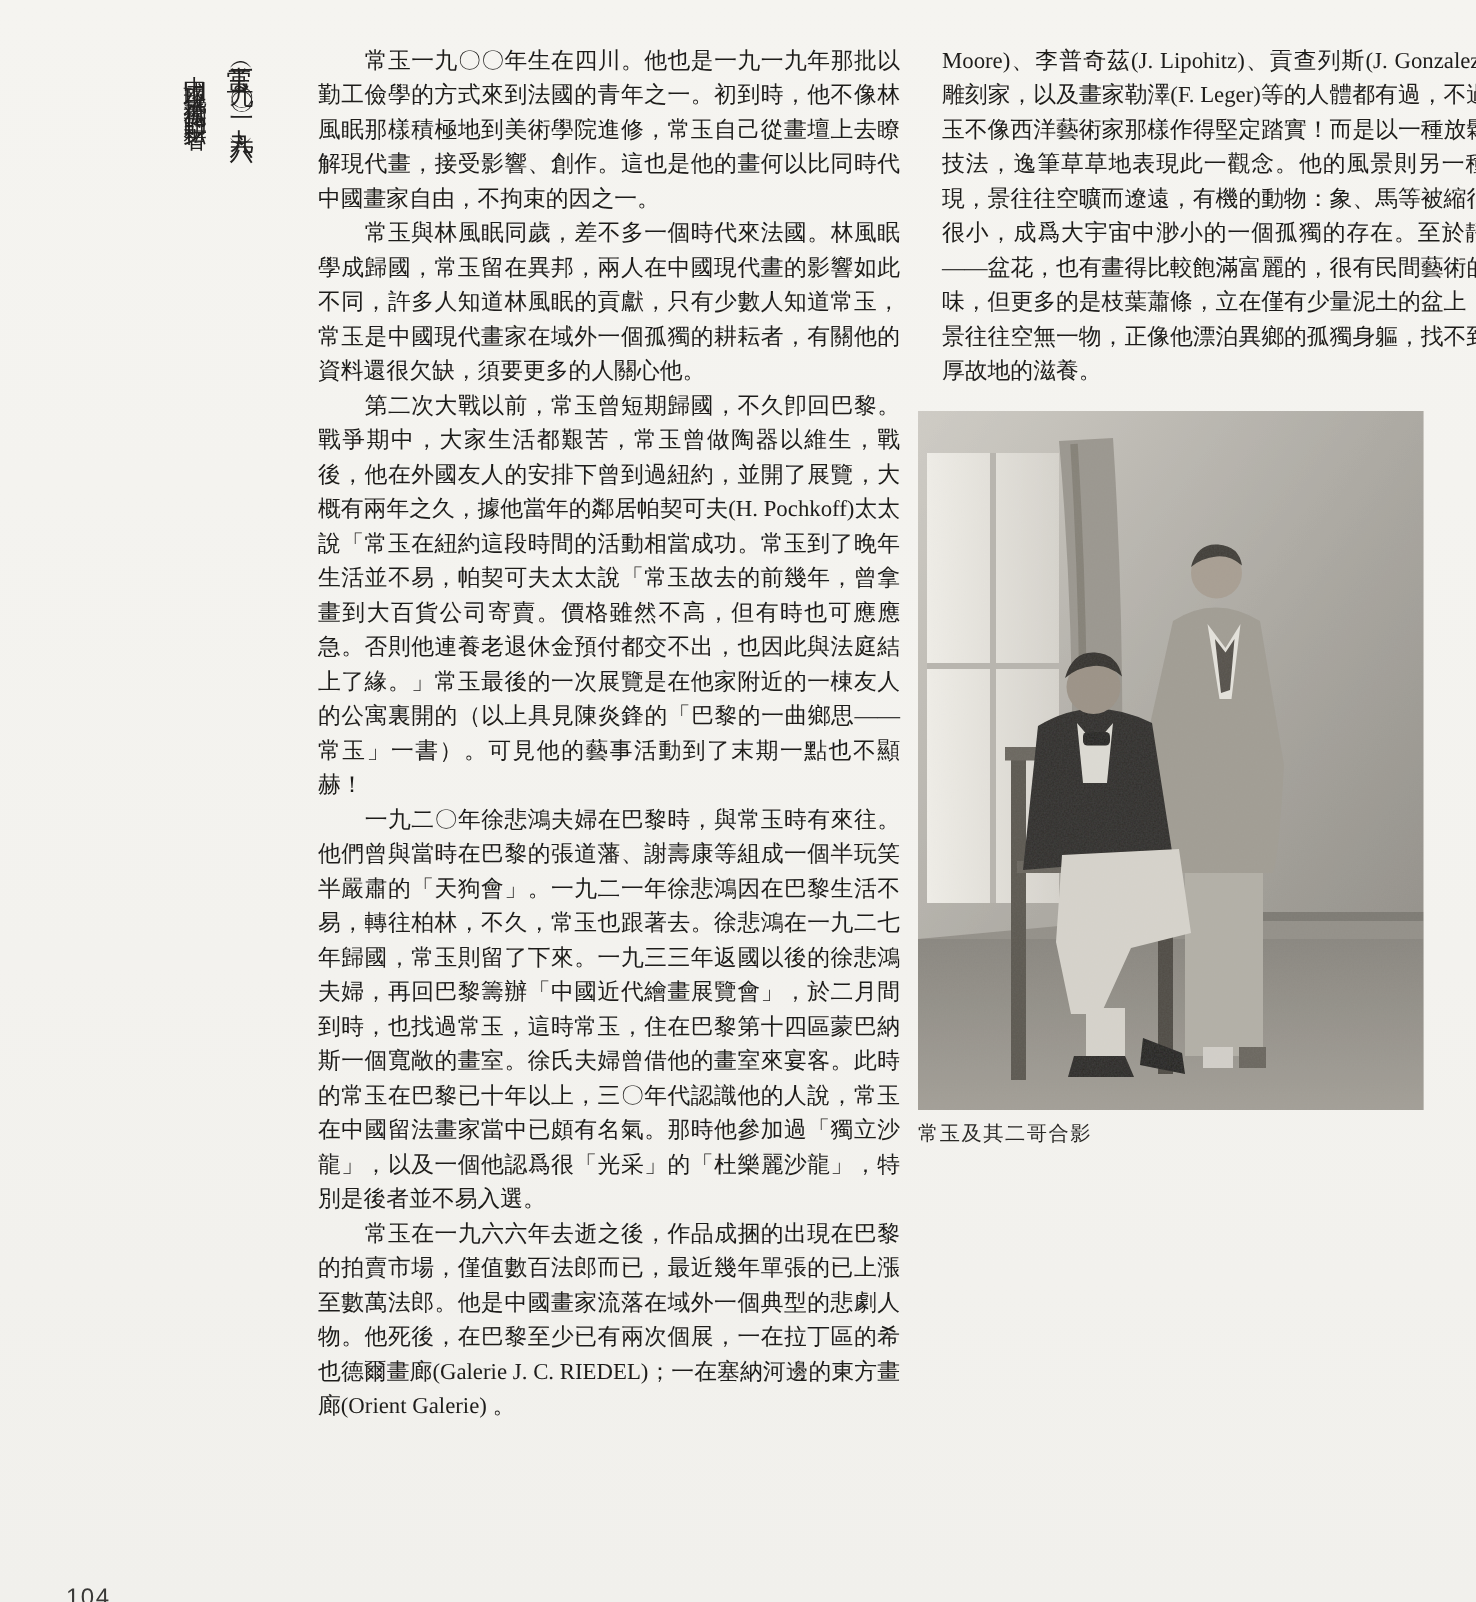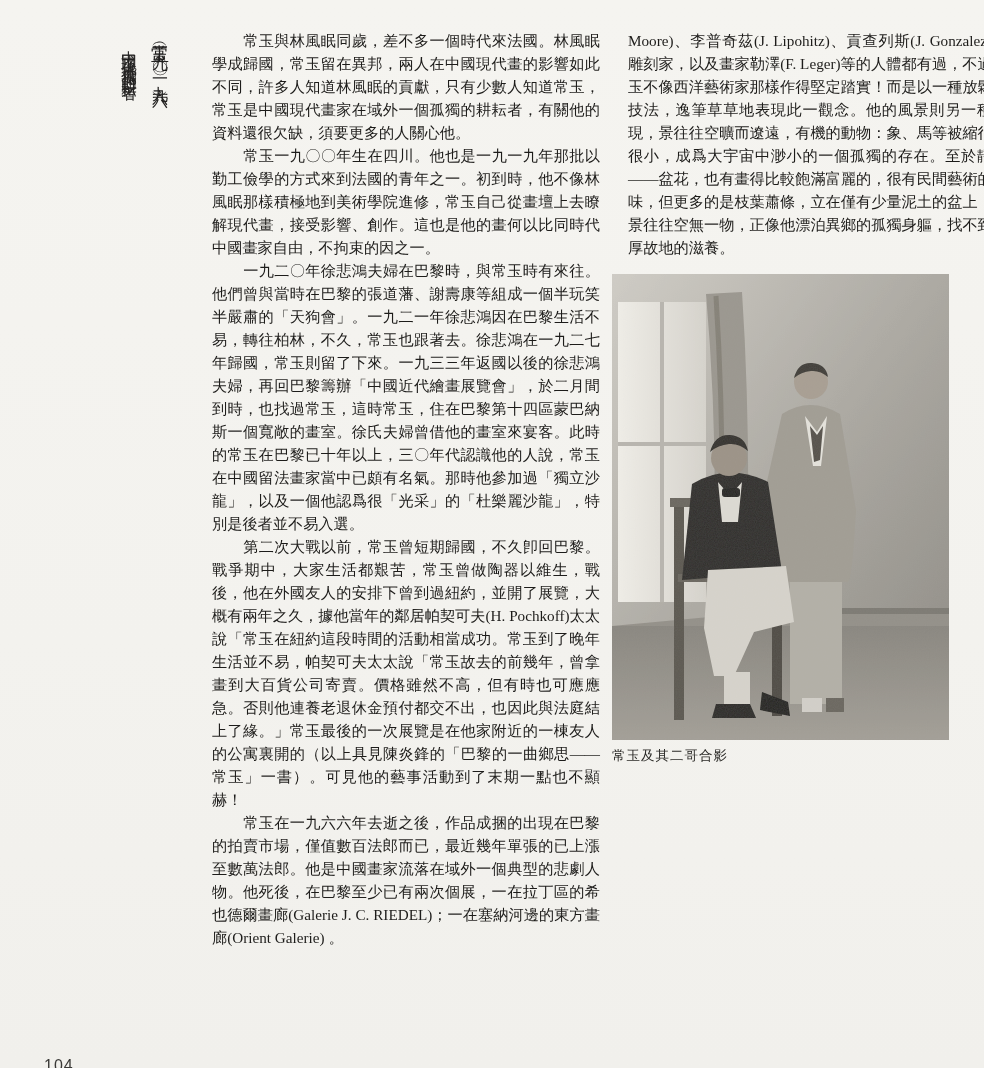--- a/index.html
+++ b/index.html
@@ -58,24 +58,24 @@
 <body>
 
 <div class="page">
 
   <div class="vtitle" id="title-line">
     <span>常玉</span><span class="years">（一九〇〇～一九六六）</span>
   </div>
   <div class="vtitle" id="subtitle-line">中國現代畫孤獨的耕耘者</div>
 
   <div class="column" id="left-column">
+      <p class="para">常玉一九〇〇年生在四川。他也是一九一九年那批以勤工儉學的方式來到法國的青年之一。初到時，他不像林風眠那樣積極地到美術學院進修，常玉自己從畫壇上去瞭解現代畫，接受影響、創作。這也是他的畫何以比同時代中國畫家自由，不拘束的因之一。</p>
       <p class="para">常玉與林風眠同歲，差不多一個時代來法國。林風眠學成歸國，常玉留在異邦，兩人在中國現代畫的影響如此不同，許多人知道林風眠的貢獻，只有少數人知道常玉，常玉是中國現代畫家在域外一個孤獨的耕耘者，有關他的資料還很欠缺，須要更多的人關心他。</p>
-      <p class="para">常玉一九〇〇年生在四川。他也是一九一九年那批以勤工儉學的方式來到法國的青年之一。初到時，他不像林風眠那樣積極地到美術學院進修，常玉自己從畫壇上去瞭解現代畫，接受影響、創作。這也是他的畫何以比同時代中國畫家自由，不拘束的因之一。</p>
+      <p class="para">第二次大戰以前，常玉曾短期歸國，不久卽回巴黎。戰爭期中，大家生活都艱苦，常玉曾做陶器以維生，戰後，他在外國友人的安排下曾到過紐約，並開了展覽，大概有兩年之久，據他當年的鄰居帕契可夫(H. Pochkoff)太太說「常玉在紐約這段時間的活動相當成功。常玉到了晚年生活並不易，帕契可夫太太說「常玉故去的前幾年，曾拿畫到大百貨公司寄賣。價格雖然不高，但有時也可應應急。否則他連養老退休金預付都交不出，也因此與法庭結上了緣。」常玉最後的一次展覽是在他家附近的一棟友人的公寓裏開的（以上具見陳炎鋒的「巴黎的一曲鄉思——常玉」一書）。可見他的藝事活動到了末期一點也不顯赫！</p>
       <p class="para">一九二〇年徐悲鴻夫婦在巴黎時，與常玉時有來往。他們曾與當時在巴黎的張道藩、謝壽康等組成一個半玩笑半嚴肅的「天狗會」。一九二一年徐悲鴻因在巴黎生活不易，轉往柏林，不久，常玉也跟著去。徐悲鴻在一九二七年歸國，常玉則留了下來。一九三三年返國以後的徐悲鴻夫婦，再回巴黎籌辦「中國近代繪畫展覽會」，於二月間到時，也找過常玉，這時常玉，住在巴黎第十四區蒙巴納斯一個寬敞的畫室。徐氏夫婦曾借他的畫室來宴客。此時的常玉在巴黎已十年以上，三〇年代認識他的人說，常玉在中國留法畫家當中已頗有名氣。那時他參加過「獨立沙龍」，以及一個他認爲很「光采」的「杜樂麗沙龍」，特別是後者並不易入選。</p>
-      <p class="para">第二次大戰以前，常玉曾短期歸國，不久卽回巴黎。戰爭期中，大家生活都艱苦，常玉曾做陶器以維生，戰後，他在外國友人的安排下曾到過紐約，並開了展覽，大概有兩年之久，據他當年的鄰居帕契可夫(H. Pochkoff)太太說「常玉在紐約這段時間的活動相當成功。常玉到了晚年生活並不易，帕契可夫太太說「常玉故去的前幾年，曾拿畫到大百貨公司寄賣。價格雖然不高，但有時也可應應急。否則他連養老退休金預付都交不出，也因此與法庭結上了緣。」常玉最後的一次展覽是在他家附近的一棟友人的公寓裏開的（以上具見陳炎鋒的「巴黎的一曲鄉思——常玉」一書）。可見他的藝事活動到了末期一點也不顯赫！</p>
       <p class="para">常玉在一九六六年去逝之後，作品成捆的出現在巴黎的拍賣市場，僅值數百法郎而已，最近幾年單張的已上漲至數萬法郎。他是中國畫家流落在域外一個典型的悲劇人物。他死後，在巴黎至少已有兩次個展，一在拉丁區的希也德爾畫廊(Galerie J. C. RIEDEL)；一在塞納河邊的東方畫廊(Orient Galerie) 。</p>
     </div>
 
   <div class="column" id="right-column">
     <p class="para no-indent">Moore)、李普奇茲(J. Lipohitz)、貢查列斯(J. Gonzalez)等雕刻家，以及畫家勒澤(F. Leger)等的人體都有過，不過常玉不像西洋藝術家那樣作得堅定踏實！而是以一種放鬆的技法，逸筆草草地表現此一觀念。他的風景則另一種表現，景往往空曠而遼遠，有機的動物：象、馬等被縮很小很小，成爲大宇宙中渺小的一個孤獨的存在。至於靜物——盆花，也有畫得比較飽滿富麗的，很有民間藝術的趣味，但更多的是枝葉蕭條，立在僅有少量泥土的盆上，背景往往空無一物，正像他漂泊異鄉的孤獨身軀，找不到廣厚故地的滋養。</p>
   </div>
 
   <figure id="photo-figure">
     <svg id="photo-frame" viewBox="0 0 337 466" xmlns="http://www.w3.org/2000/svg" role="img">
       <defs>

